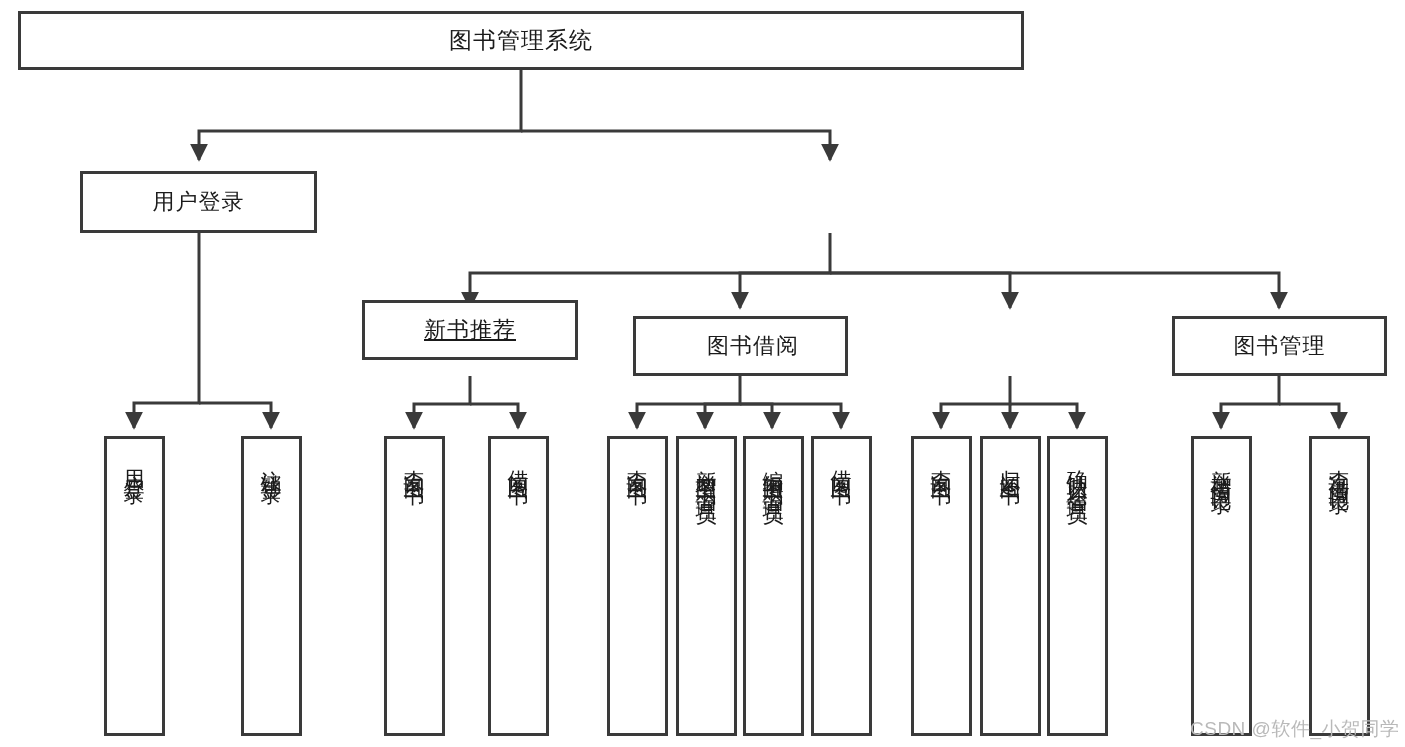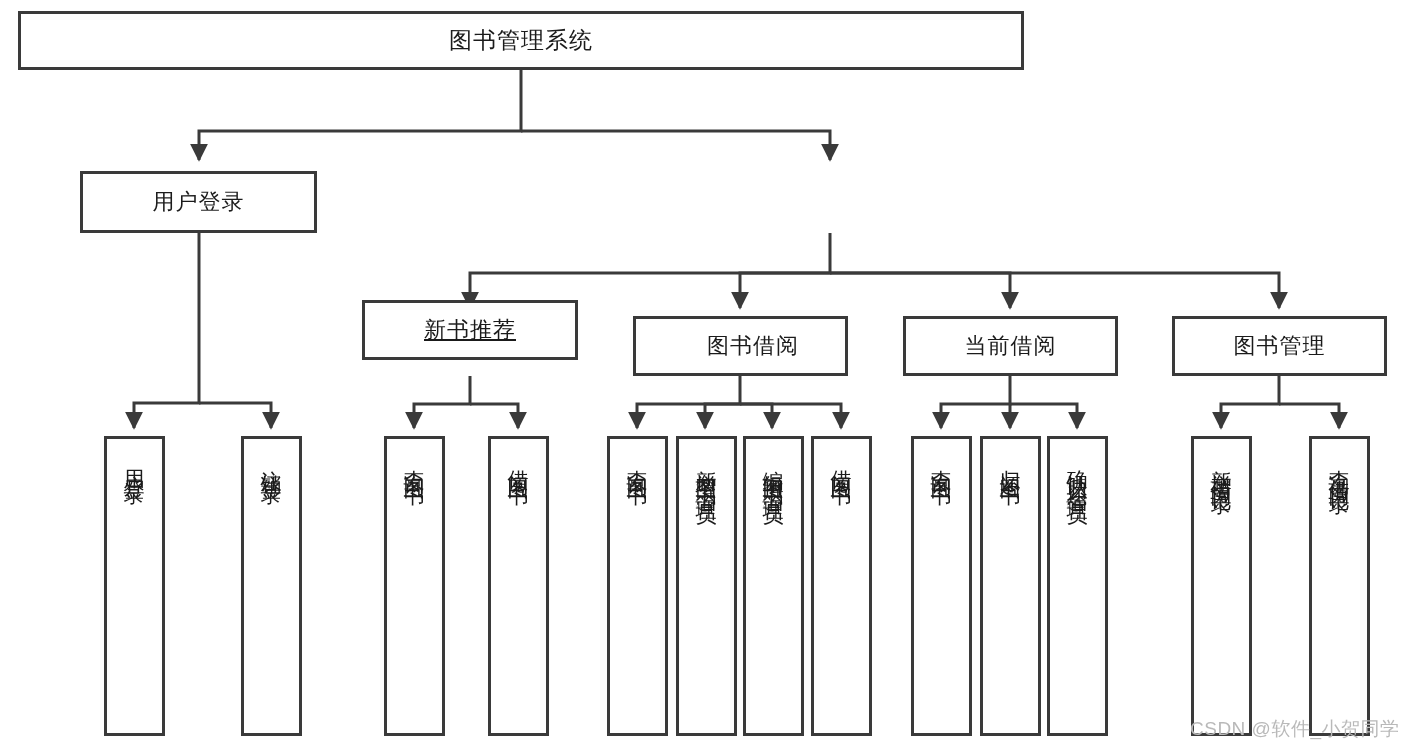--- a/index.html
+++ b/index.html
@@ -117,23 +117,20 @@
   <div class="node" style="left:80px; top:171px; width:237px; height:62px;">
     <span class="label">用户登录</span>
   </div>
 
   <div class="node" style="left:362px; top:300px; width:216px; height:60px;text-decoration:underline;">
     <span class="label">新书推荐</span>
   </div>
   <div class="node" style="left:633px; top:316px; width:215px; height:60px;padding-left:25px;">
     <span class="label">图书借阅</span>
   </div>
-  <div class="node" style="left:903px; top:316px; width:215px; height:60px;">
-    <span class="label">当前借阅</span>
-  </div>
   <div class="node" style="left:1172px; top:316px; width:215px; height:60px;">
     <span class="label">图书管理</span>
   </div>
 
   <div class="node leaf" style="left:104px; top:436px; width:61px; height:300px;">
     <span class="label">用户登录</span>
   </div>
   <div class="node leaf" style="left:241px; top:436px; width:61px; height:300px;">
     <span class="label">注销登录</span>
   </div>

